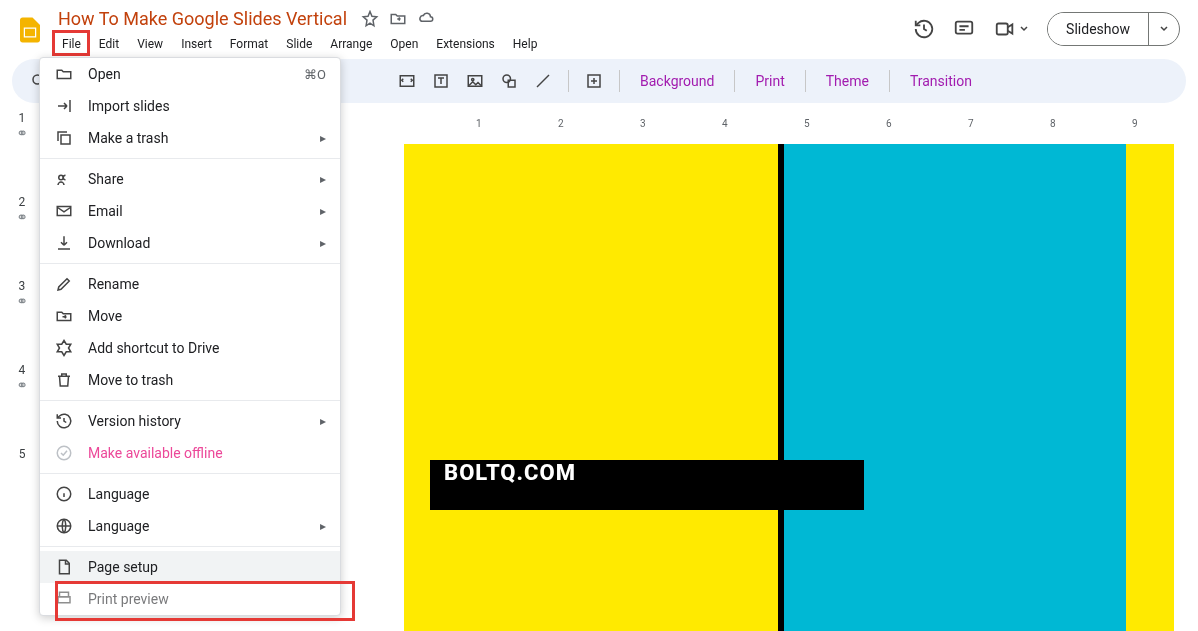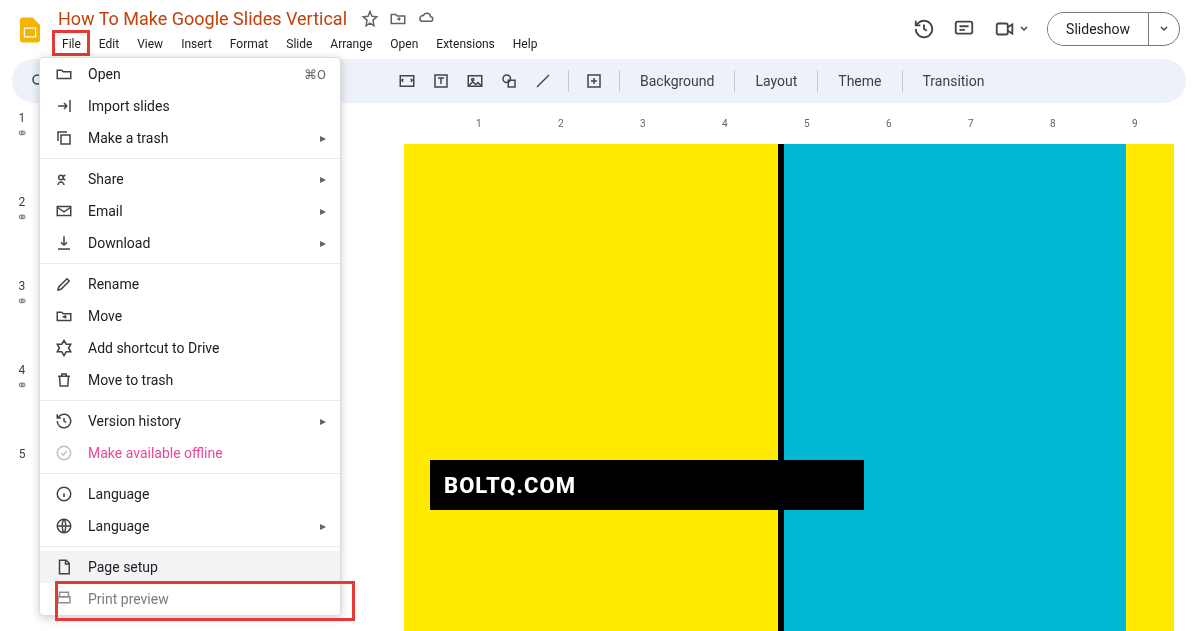--- a/index.html
+++ b/index.html
@@ -16,32 +16,32 @@
 .menu-item { padding:4px 8px; font-size:12px; color:#202124; border-radius:4px; cursor:pointer; }
 .file-highlight { position:absolute; left:52px; top:30px; width:38px; height:26px; border:3px solid #e53935; z-index:5; pointer-events:none; }
 .header-right { display:flex; align-items:center; gap:18px; padding-right:8px; margin-top:6px;}
 .hdr-icon { color:#444; cursor:pointer; display:flex; align-items:center; }
 .slideshow-wrap { display:flex; border:1px solid #747775; border-radius:24px; overflow:hidden; }
 .slideshow-btn { padding:8px 18px; font-size:14px; color:#202124; background:#fff; cursor:pointer; }
 .slideshow-drop { padding:8px 10px; border-left:1px solid #747775; cursor:pointer; display:flex; align-items:center;}
 .toolbar { display:flex; align-items:center; padding:6px 12px; gap:4px; background:#edf2fa; border-radius:30px; margin:4px 12px 0 12px; height:44px;}
 .tb-icon { width:30px; height:30px; display:flex; align-items:center; justify-content:center; color:#444; cursor:pointer; border-radius:4px; font-size:18px;}
 .tb-sep { width:1px; height:22px; background:#c7c7c7; margin:0 6px; }
-.tb-text { padding:4px 10px; font-size:14px; color:#404040; cursor:pointer; }
+.tb-text { padding:4px 10px; font-size:14px; color:#a21caf; cursor:pointer; }
 .workspace { display:flex; height:calc(100% - 120px); position:relative; }
 .side-rail { width:44px; padding-top:8px; display:flex; flex-direction:column; align-items:center; gap:0;}
 .thumb-group { display:flex; flex-direction:column; align-items:center; margin-bottom:28px;}
 .thumb-num { font-size:12px; color:#3c4043; margin-bottom:4px;}
 .link-dots { color:#80868b; font-size:14px; line-height:8px;}
 .ruler { position:absolute; top:0; left:390px; right:10px; height:18px; font-size:10px; color:#5f6368; }
 .ruler-mark { position:absolute; top:2px; }
 .slide-canvas { position:absolute; top:24px; left:404px; width:770px; height:560px; background:#ffea00; overflow:hidden;}
 .cyan-block { position:absolute; top:0; left:378px; width:344px; height:100%; background:#00b8d4; }
 .black-line { position:absolute; top:0; left:374px; width:6px; height:100%; background:#000; }
-.black-box { position:absolute; top:316px; left:26px; width:434px; height:50px; background:#000; color:#fff; font-weight:800; font-size:22px; letter-spacing:1px; display:flex; align-items:center; padding-left:14px; font-family:Arial,sans-serif;}
+.black-box { position:absolute; top:316px; left:26px; width:434px; height:50px; background:#000; color:#fff; font-weight:800; font-size:22px; letter-spacing:1px; display:flex; align-items:flex-start; padding-left:14px; font-family:Arial,sans-serif;}
 
 .dropdown { position:absolute; top:57px; left:39px; width:302px; background:#fff; border:1px solid #dadce0; border-radius:4px; box-shadow:0 2px 10px rgba(0,0,0,.2); z-index:10; padding:0 0; max-height:570px; overflow:hidden;}
 .dd-item { display:flex; align-items:center; padding:7px 14px; font-size:14px; color:#202124; cursor:pointer; gap:14px; position:relative;}
 .dd-item.disabled { color:#ec4899; }
 .dd-item.highlight { background:#f1f3f4;text-align:right; }
 .dd-icon { width:20px; color:#444; display:flex; justify-content:center;}
 .dd-item.disabled .dd-icon { color:#bdc1c6; }
 .dd-sep { height:1px; background:#e8eaed; margin:4px 0; }
 .dd-shortcut { position:absolute; right:14px; color:#5f6368; font-size:13px;}
 .dd-arrow { position:absolute; right:14px; color:#5f6368; font-size:12px;}
@@ -172,21 +172,21 @@
   <div class="tb-sep"></div>
   <span class="tb-icon">
       <svg width="18" height="18" viewBox="0 0 24 24" fill="none" stroke="#444" stroke-width="2">
         <rect x="4" y="4" width="16" height="16"></rect>
         <path d="M12 8v8M8 12h8"></path>
       </svg>
     </span>
   <div class="tb-sep"></div>
   <span class="tb-text">Background</span>
   <div class="tb-sep"></div>
-  <span class="tb-text">Layout</span>
+  <span class="tb-text">Print</span>
   <div class="tb-sep"></div>
   <span class="tb-text">Theme</span>
   <div class="tb-sep"></div>
   <span class="tb-text">Transition</span>
 </div>
 
 <div class="workspace">
   <div class="side-rail">
     <div class="thumb-group">
         <span class="thumb-num">1</span>

